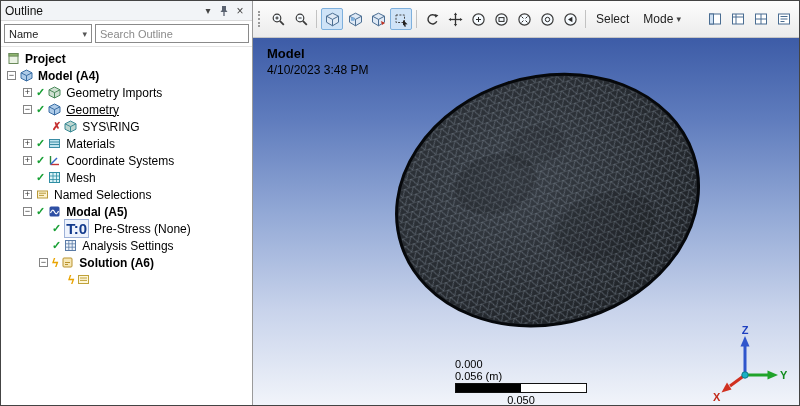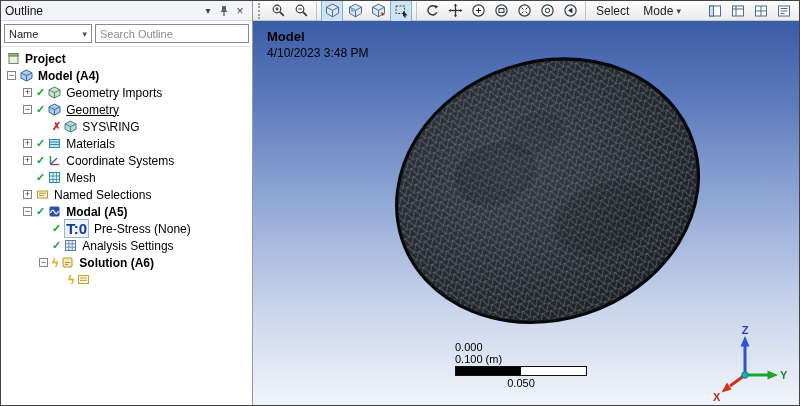--- a/index.html
+++ b/index.html
@@ -24,21 +24,21 @@
   .icon-check { color:#18a035; font-weight:700; font-size:11px; }
   .icon-cross { color:#c53030; font-weight:700; font-size:11px; }
   .icon-bolt  { color:#e9a400; font-weight:700; font-size:12px; }
   .badge { color:#123a8c; font-size:15px; font-weight:700; border:1px solid #9db1d8; padding:0 1px; background:#eef3fc; }
   .tlabel { padding:0 2px; }
   .bold { font-weight:700; }
   .underline { text-decoration:underline; }
 
   
   .right { flex:1; display:flex; flex-direction:column; min-width:0; }
-  .toolbar { height:20px; flex:none; background:linear-gradient(#fdfdfd,#ebebeb); border-bottom:1px solid #c6c6c6; display:flex; align-items:center; padding:0 4px; gap:1px; }
+  .toolbar { height:37px; flex:none; background:linear-gradient(#fdfdfd,#ebebeb); border-bottom:1px solid #c6c6c6; display:flex; align-items:center; padding:0 4px; gap:1px; }
   .tb-handle { width:4px; height:16px; border-left:2px dotted #9a9a9a; margin:0 4px 0 1px; }
   .tb-btn { height:22px; min-width:22px; display:flex; align-items:center; justify-content:center; border:1px solid transparent; border-radius:2px; cursor:pointer; }
   .tb-btn.pressed { background:#cfe3f7; border-color:#7eb0dd; }
   .tb-sep { width:1px; height:18px; background:#c2c2c2; margin:0 3px; flex:none; }
   .tb-label { font-size:12px; color:#222; padding:0 6px; }
   .tb-text { font-size:12px; color:#222; padding:0 6px; gap:3px; }
   .tb-text .caret { font-size:9px; color:#444; }
   .tb-right { margin-left:auto; display:flex; gap:1px; }
 
   
@@ -409,21 +409,21 @@
           <ellipse cx="300" cy="110" rx="30" ry="20" fill="#000" opacity="0.08"></ellipse>
         </g>
       </svg>
 
       <div class="vp-title">Model</div>
       <div class="vp-time">4/10/2023 3:48 PM</div>
 
       <div class="scalebar">
         <div class="sb-labels">
           <span>0.000</span>
-          <span>0.100 (m)</span>
+          <span>0.056 (m)</span>
         </div>
         <div class="sb-bar">
           <div class="sb-black"></div>
           <div class="sb-white"></div>
         </div>
         <div class="sb-mid">0.050</div>
       </div>
 
       <svg class="triad" width="84" height="78">
         <line x1="42" y1="50" x2="42" y2="21" stroke="#2f55cc" stroke-width="3"></line>

